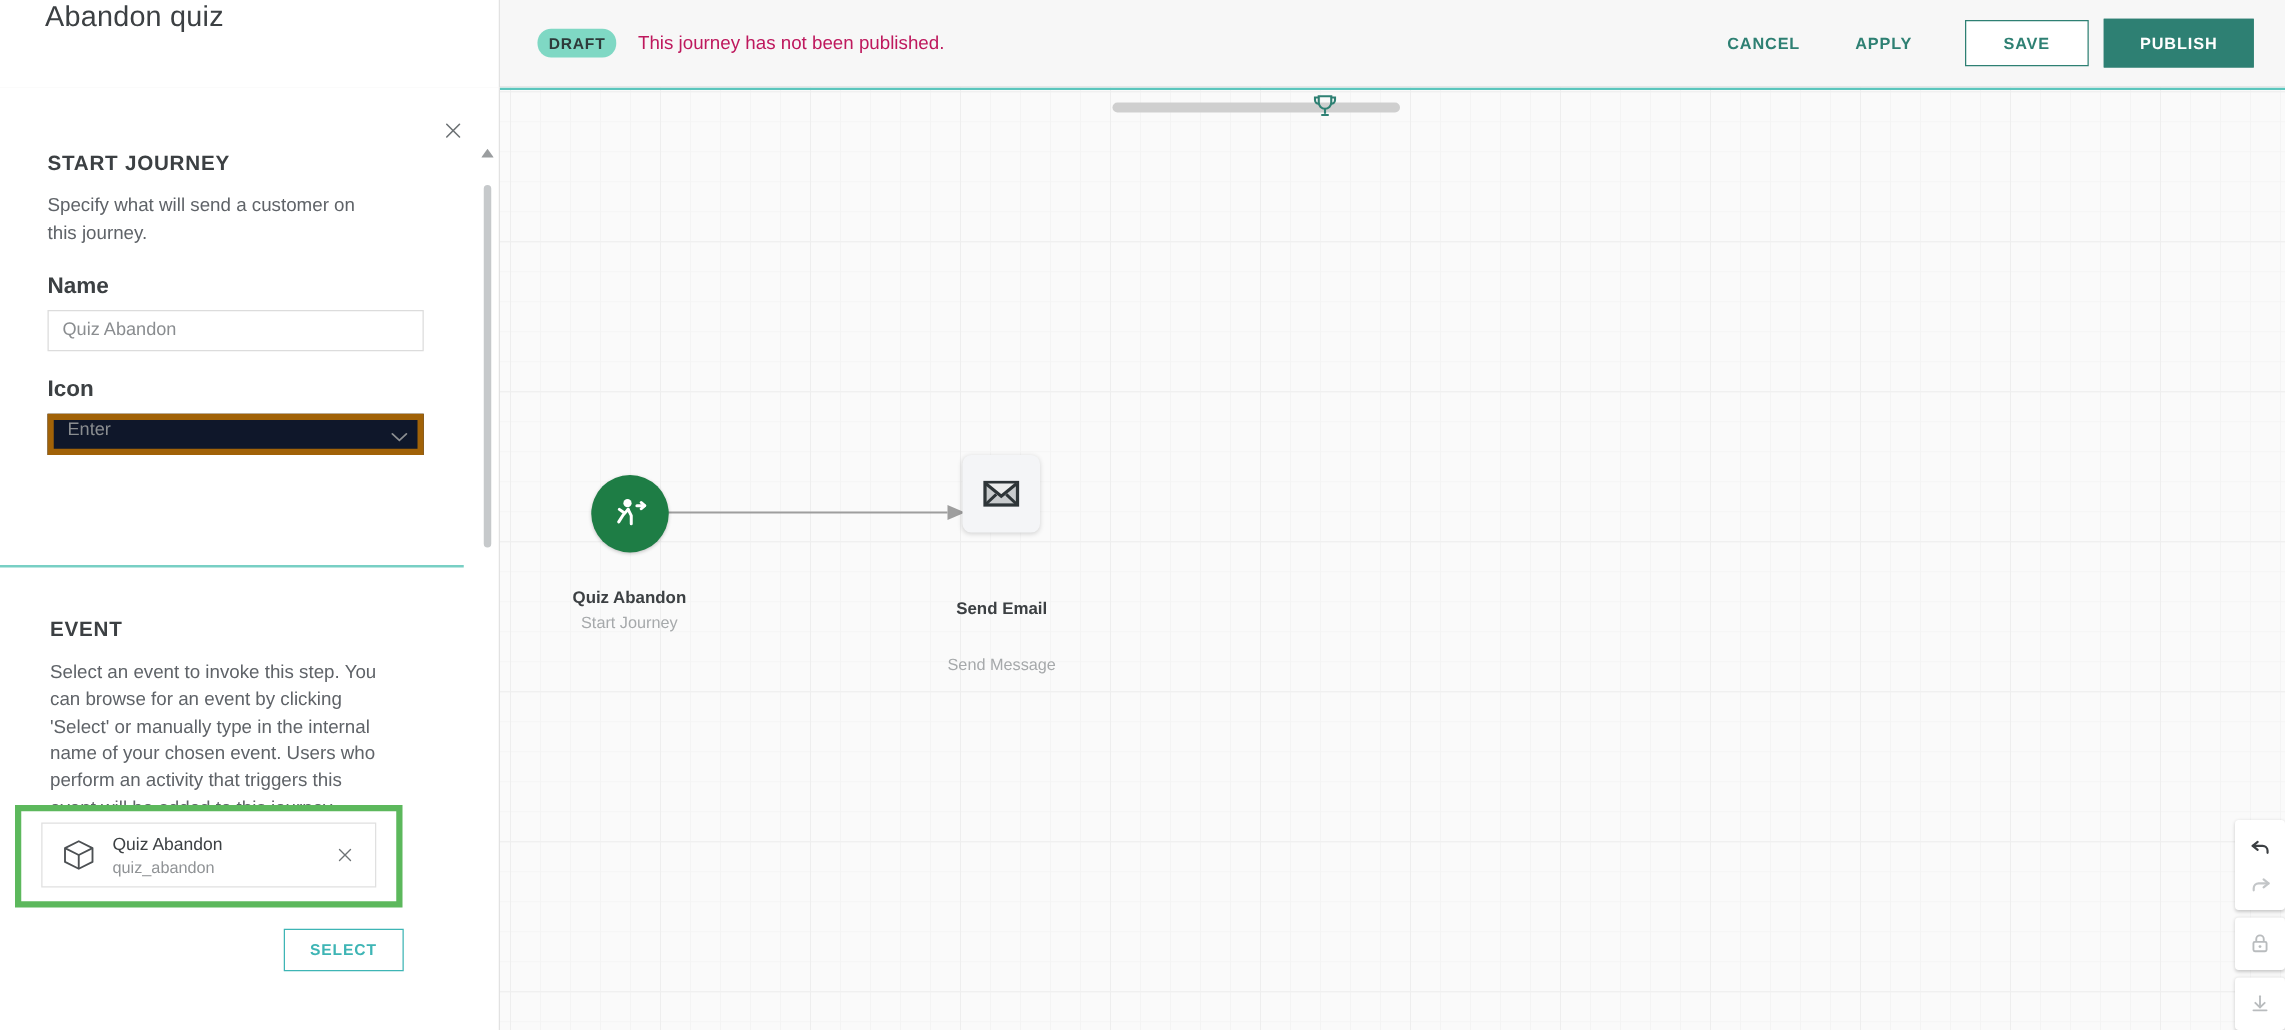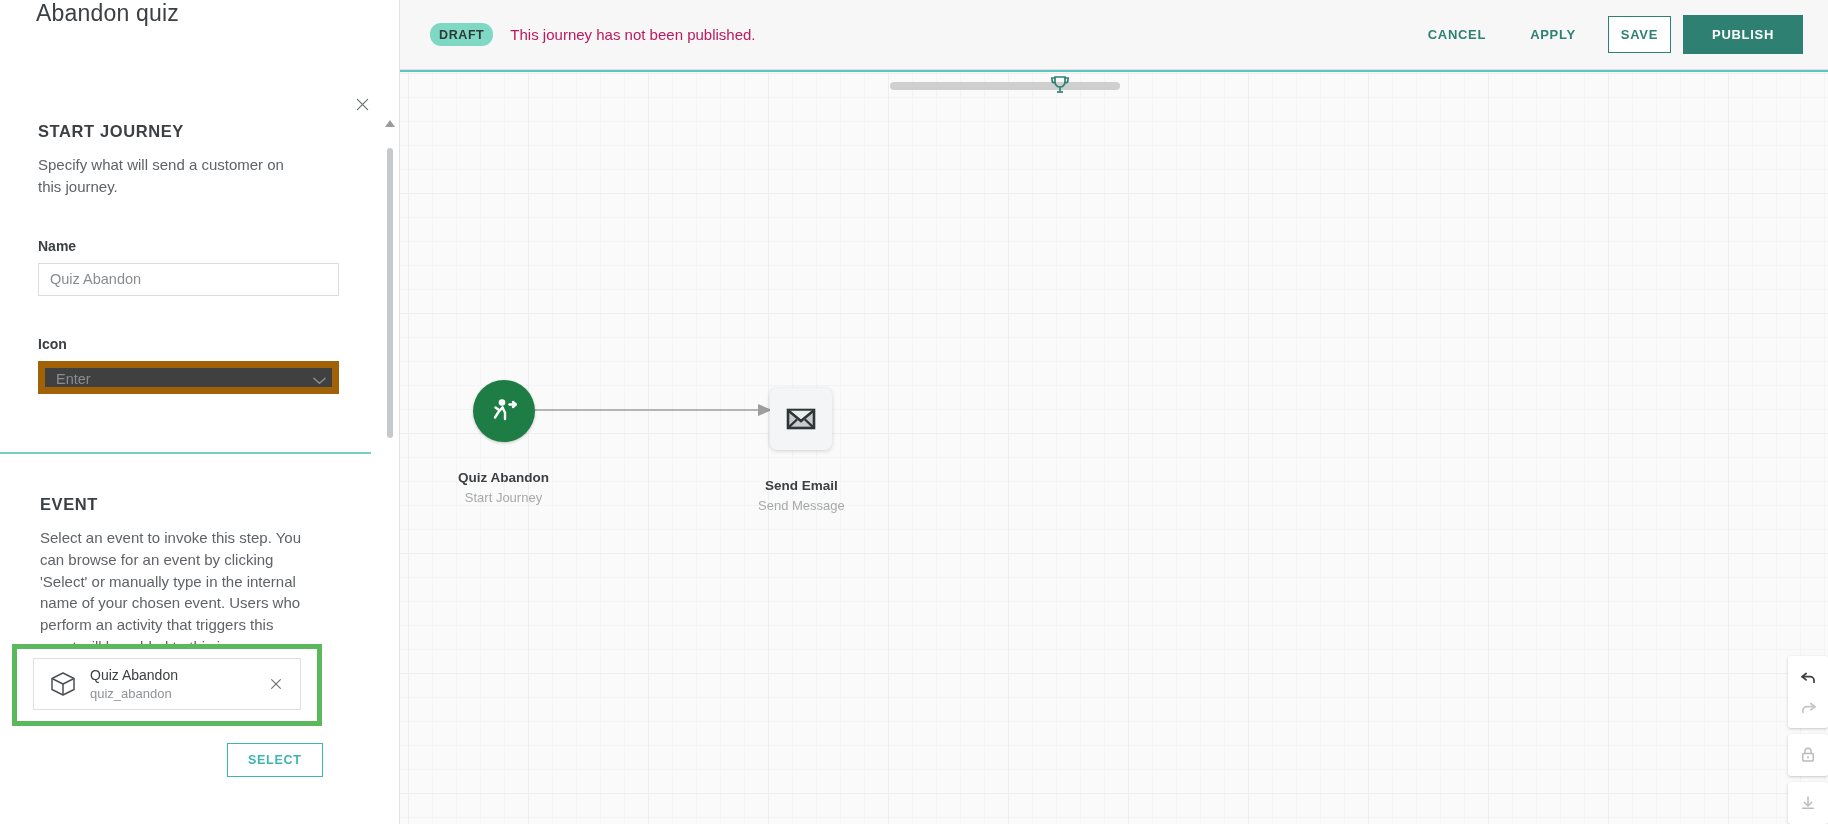--- a/index.html
+++ b/index.html
@@ -32,21 +32,21 @@
   .status-text { font-size: 15px; color: #be185d; margin-left: 17px; }
   .actions { display: flex; align-items: center; padding-right: 25px; gap: 0; }
   .btn-text {
     background: none; border: none; color: #2e8073; font-size: 13px;
     font-weight: bold; letter-spacing: .7px; padding: 10px 22px; cursor: pointer;
     font-family: "Liberation Sans", sans-serif;
   }
   .btn-outline {
     background: #ffffff; border: 1px solid #2e8073; color: #2e8073;
     font-size: 13px; font-weight: bold; letter-spacing: .7px;
-    padding: 10px 12px; cursor: pointer; margin-left: 10px;
+    padding: 10px 30px; cursor: pointer; margin-left: 20px;
     font-family: "Liberation Sans", sans-serif;
   }
   .btn-solid {
     background: #2e8073; border: 1px solid #2e8073; color: #ffffff;
     font-size: 13px; font-weight: bold; letter-spacing: .7px;
     padding: 11px 28px; cursor: pointer; margin-left: 12px;
     font-family: "Liberation Sans", sans-serif;
   }
 
   
@@ -114,32 +114,32 @@
     display: flex; align-items: center; justify-content: center; cursor: pointer;
     color: #6d7275;
   }
   .panel-body { padding: 52px 38px 0 38px; }
   .section-title {
     font-size: 16.5px; font-weight: bold; color: #3c4043; letter-spacing: .6px;
   }
   .section-desc {
     margin-top: 13px; font-size: 15px; color: #5f6368; line-height: 1.45; max-width: 262px;
   }
-  .field-label { margin-top: 40px; font-size: 14px; font-weight: bold; color: #3c4043; }
+  .field-label { margin-top: 20px; font-size: 18px; font-weight: bold; color: #3c4043; }
   .text-input {
     margin-top: 9px; width: 301px; height: 33px;
     border: 1px solid #dcdcdc; background: #fff; color: #7a7d80;
     font-size: 14.5px; padding: 0 11px;
     font-family: "Liberation Sans", sans-serif;
   }
   .text-input::placeholder { color: #8a8d90; }
   .select-wrap { position: relative; width: 301px; margin-top: 9px; }
   .select-box {
-    width: 301px; height: 33px; border: 7px solid #a16207; background: #404040;
-    display: flex; align-items: flex-end; padding: 0 11px; color: #8a8d90; font-size: 14.5px;
+    width: 301px; height: 33px; border: 5px solid #a16207; background: #0f172a;
+    display: flex; align-items: flex-start; padding: 0 11px; color: #8a8d90; font-size: 14.5px;
     cursor: pointer;
   }
   .select-chevron { position: absolute; right: 12px; top: 11px; color: #8b8e91; }
 
   .divider-teal {
     position: absolute; left: 0; top: 382px; width: 371px; height: 2px; background: #78cfc4;
   }
 
   .event-section { padding: 0 40px; position: absolute; top: 425px; left: 0; width: 400px; }
 
@@ -230,21 +230,21 @@
           <path d="M16.5 14.5 L19 19.5 L19 26"></path>
           <path d="M13 17 L9.5 14.5"></path>
           <path d="M23.5 11.5 H29.5"></path>
           <path d="M27 9 L29.8 11.5 L27 14"></path>
         </svg>
       </div>
       <div class="node-label">Quiz Abandon</div>
       <div class="node-sub">Start Journey</div>
     </div>
 
-    <div class="node" style="left:358px; top:318px;">
+    <div class="node" style="left:358px; top:294px;gap:25px;">
       <div class="node-square">
         <svg width="34" height="34" viewBox="0 0 34 34" fill="none">
           <rect x="4" y="8" width="26" height="18" fill="#c8cbcd" stroke="#2e3538" stroke-width="2.6"></rect>
           <path d="M4.6 8.8 L17 19 L29.4 8.8" fill="#eceded" stroke="#2e3538" stroke-width="2.6"></path>
           <path d="M4.6 25.4 L13 17.5 M29.4 25.4 L21 17.5" stroke="#2e3538" stroke-width="2.4"></path>
         </svg>
       </div>
       <div class="node-label">Send Email</div>
       <div class="node-sub">Send Message</div>
     </div>

